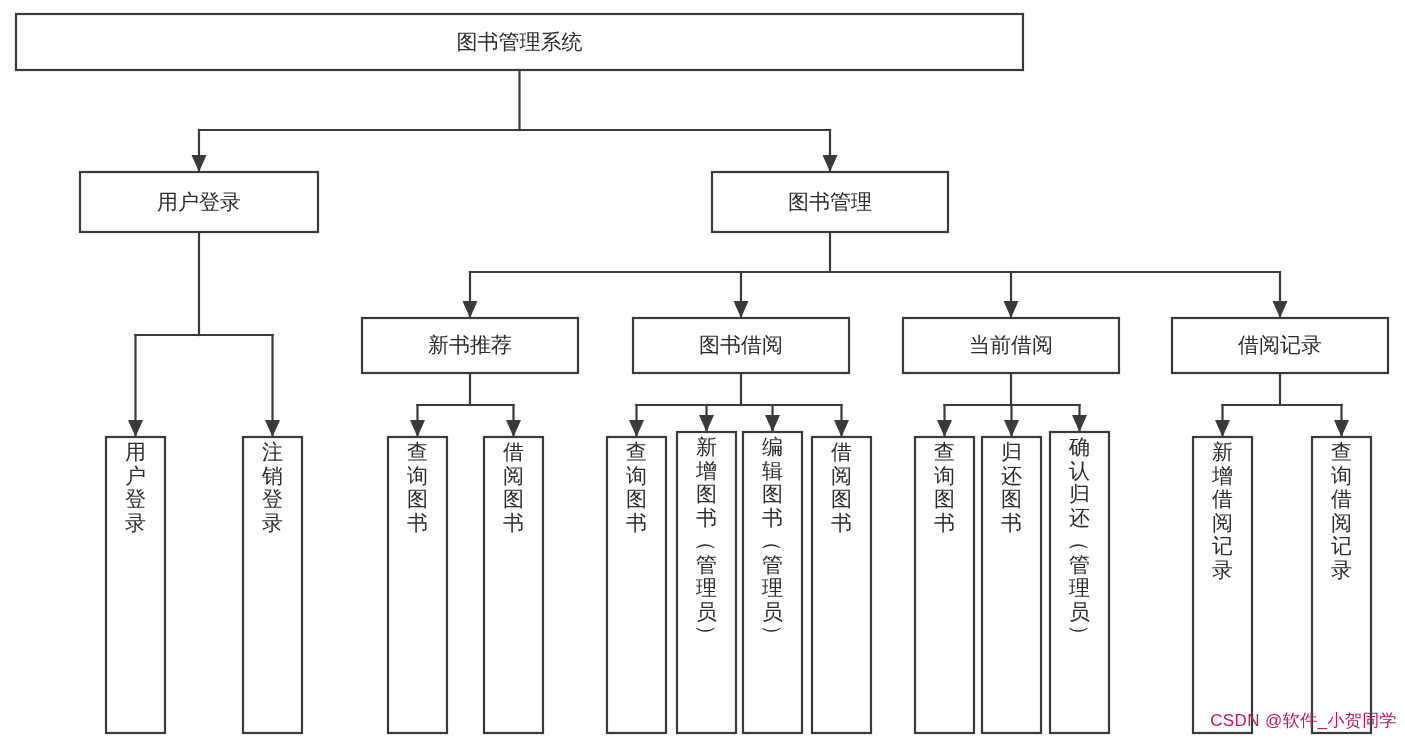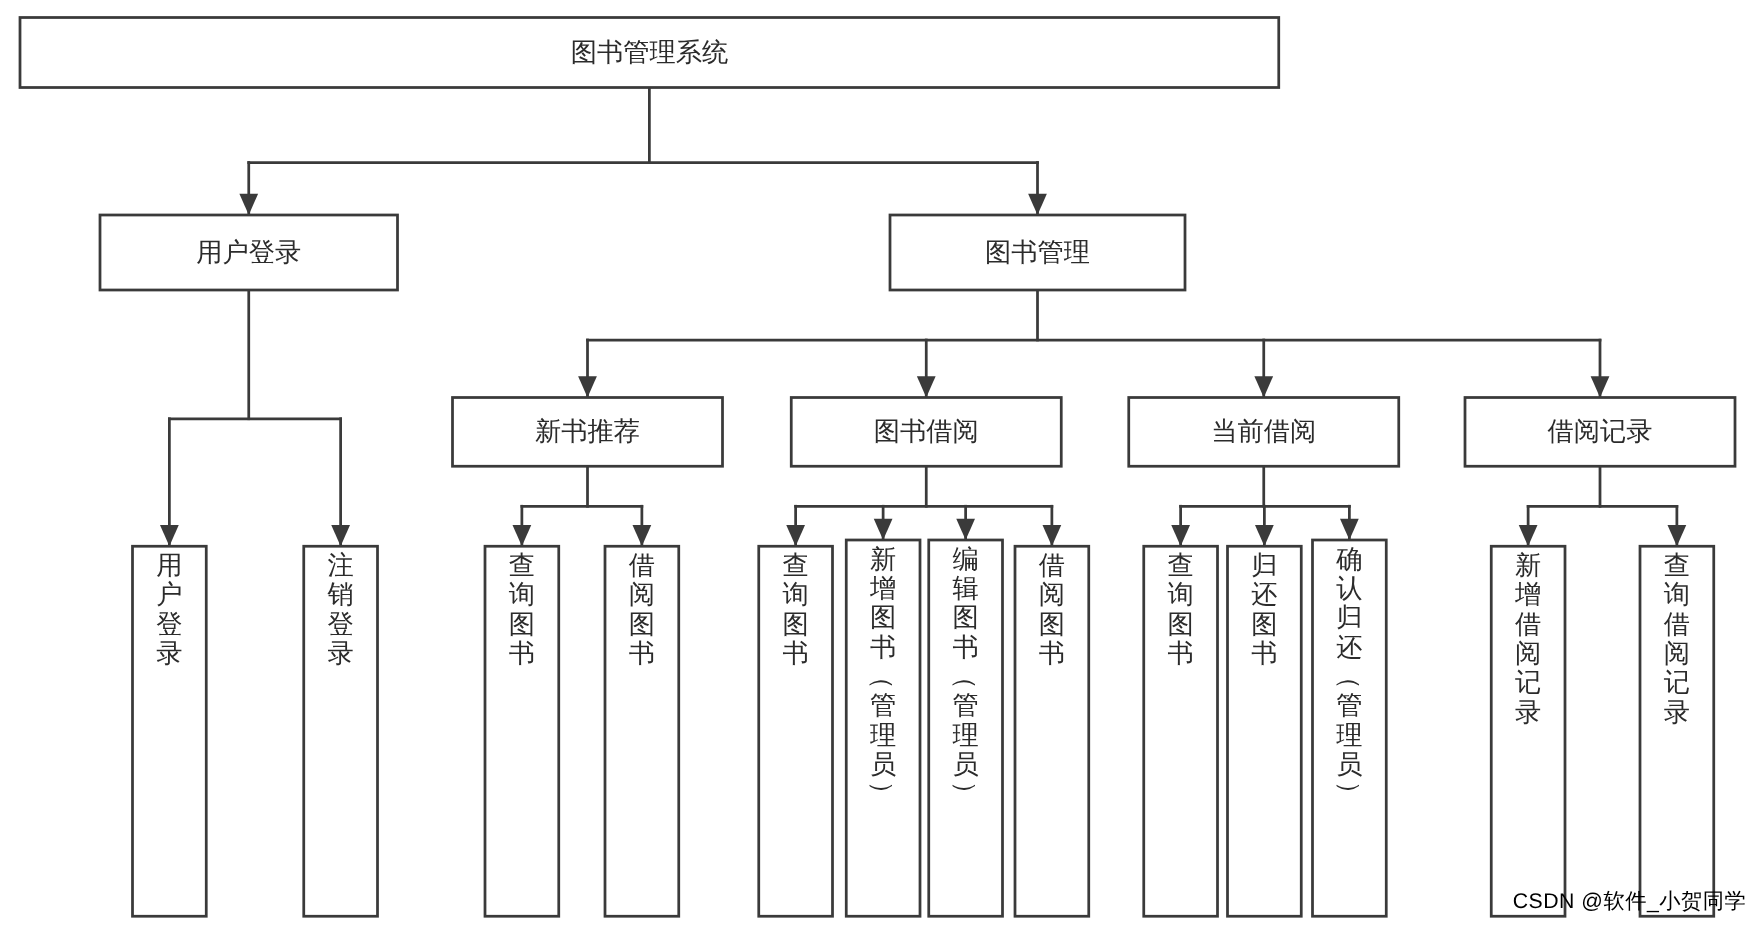--- a/index.html
+++ b/index.html
@@ -53,21 +53,21 @@
     font-family: "Liberation Sans", "DejaVu Sans", sans-serif;
     font-size: 21px;
     text-anchor: middle;
   }
   .watermark-text {
     position: absolute;
     right: 8px;
     bottom: 6px;
     font-family: "Liberation Sans", "DejaVu Sans", sans-serif;
     font-size: 17px;
-    color: #000000;
+    color: #be185d;
     white-space: nowrap;
     letter-spacing: 0.4px;
     pointer-events: none;
     margin-top: 26px;
   }
 </style>
 </head>
 <body>
 
 <div id="diagram-root">

